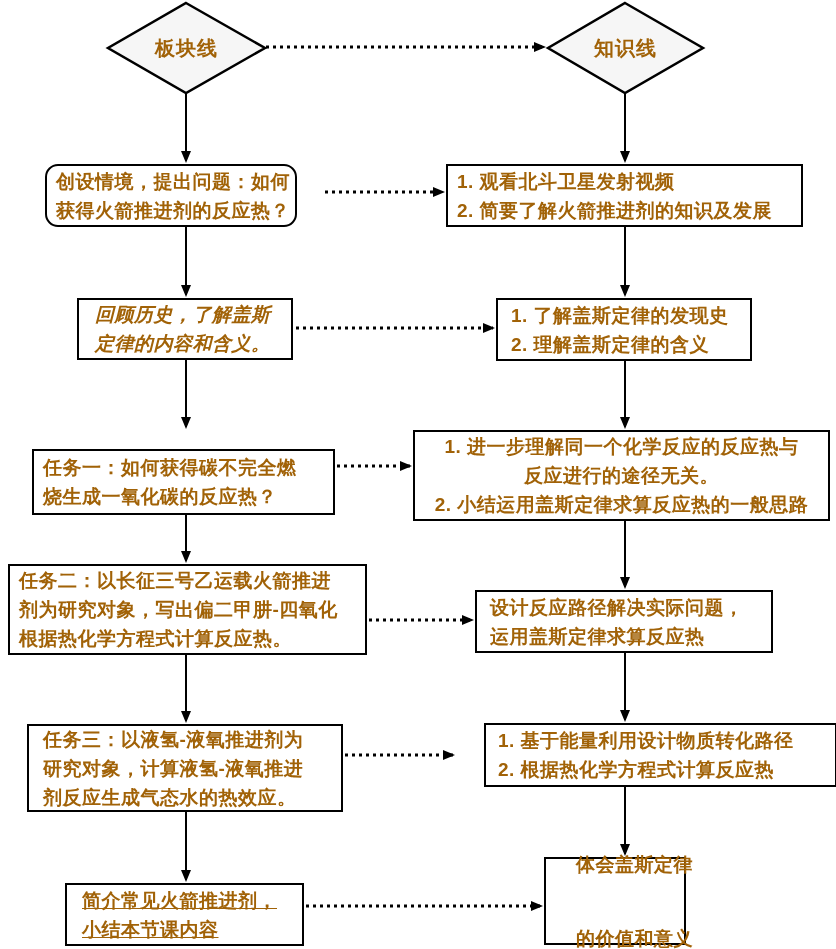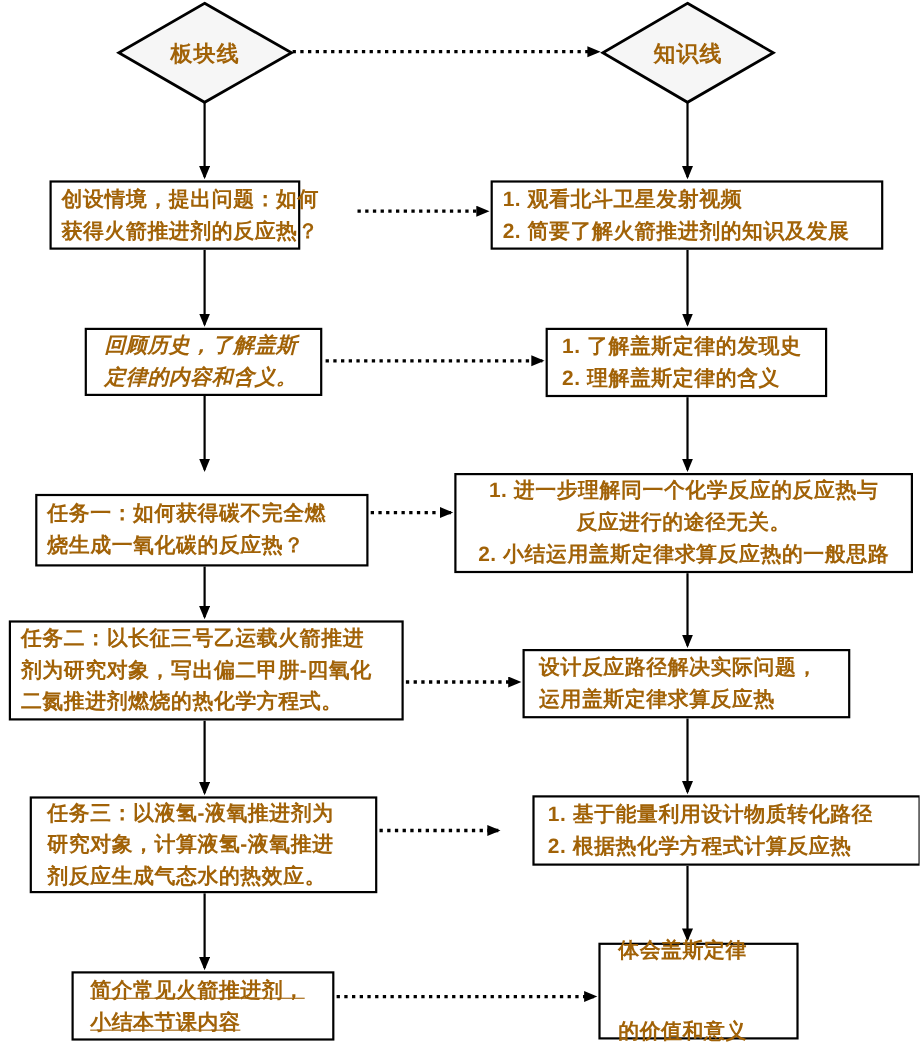--- a/index.html
+++ b/index.html
@@ -74,39 +74,39 @@
     <line class="conn solid" x1="625" y1="227" x2="625" y2="295" marker-end="url(#arrow)"></line>
     <line class="conn solid" x1="625" y1="361" x2="625" y2="427" marker-end="url(#arrow)"></line>
     <line class="conn solid" x1="625" y1="521" x2="625" y2="587" marker-end="url(#arrow)"></line>
     <line class="conn solid" x1="625" y1="653" x2="625" y2="720" marker-end="url(#arrow)"></line>
     <line class="conn solid" x1="625" y1="787" x2="625" y2="854" marker-end="url(#arrow)"></line>
   </svg>
 
   <div class="diamond-label" style="left:108px;top:3px;width:157px;height:90px;">板块线</div>
   <div class="diamond-label" style="left:548px;top:3px;width:155px;height:90px;">知识线</div>
 
-  <div class="box" style="left:45px;top:164px;width:228px;height:63px;">
+  <div class="box" style="left:45px;top:164px;width:252px;height:63px;border-radius:13px;">
     <div class="line">创设情境，提出问题：如何</div>
     <div class="line">获得火箭推进剂的反应热？</div>
   </div>
 
   <div class="box" style="left:77px;top:298px;width:216px;height:62px;padding-left:16px;font-style:italic;">
     <div class="line">回顾历史，了解盖斯</div>
     <div class="line">定律的内容和含义。</div>
   </div>
 
   <div class="box" style="left:32px;top:449px;width:303px;height:66px;">
     <div class="line">任务一：如何获得碳不完全燃</div>
     <div class="line">烧生成一氧化碳的反应热？</div>
   </div>
 
   <div class="box" style="left:8px;top:564px;width:359px;height:91px;">
     <div class="line">任务二：以长征三号乙运载火箭推进</div>
     <div class="line">剂为研究对象，写出偏二甲肼-四氧化</div>
-    <div class="line">二氮推进剂燃烧的热化学方程式。</div>
+    <div class="line">根据热化学方程式计算反应热。</div>
   </div>
 
   <div class="box" style="left:27px;top:724px;width:316px;height:88px;padding-left:14px;">
     <div class="line">任务三：以液氢-液氧推进剂为</div>
     <div class="line">研究对象，计算液氢-液氧推进</div>
     <div class="line">剂反应生成气态水的热效应。</div>
   </div>
 
   <div class="box" style="left:65px;top:883px;width:239px;height:63px;padding-left:15px;text-decoration:underline;">
     <div class="line">简介常见火箭推进剂，</div>
@@ -132,18 +132,18 @@
   <div class="box" style="left:475px;top:590px;width:298px;height:63px;padding-left:13px;">
     <div class="line">设计反应路径解决实际问题，</div>
     <div class="line">运用盖斯定律求算反应热</div>
   </div>
 
   <div class="box" style="left:456px;top:723px;width:353px;height:64px;padding-left:12px;margin-left:28px;">
     <div class="line">1. 基于能量利用设计物质转化路径</div>
     <div class="line">2. 根据热化学方程式计算反应热</div>
   </div>
 
-  <div class="box" style="left:544px;top:857px;width:182px;height:88px;padding-left:16px;gap:45px;">
+  <div class="box" style="left:544px;top:857px;width:142px;height:88px;padding-left:30px;gap:45px;">
     <div class="line">体会盖斯定律</div>
     <div class="line">的价值和意义</div>
   </div>
 
 </div>
 
 </body></html>

